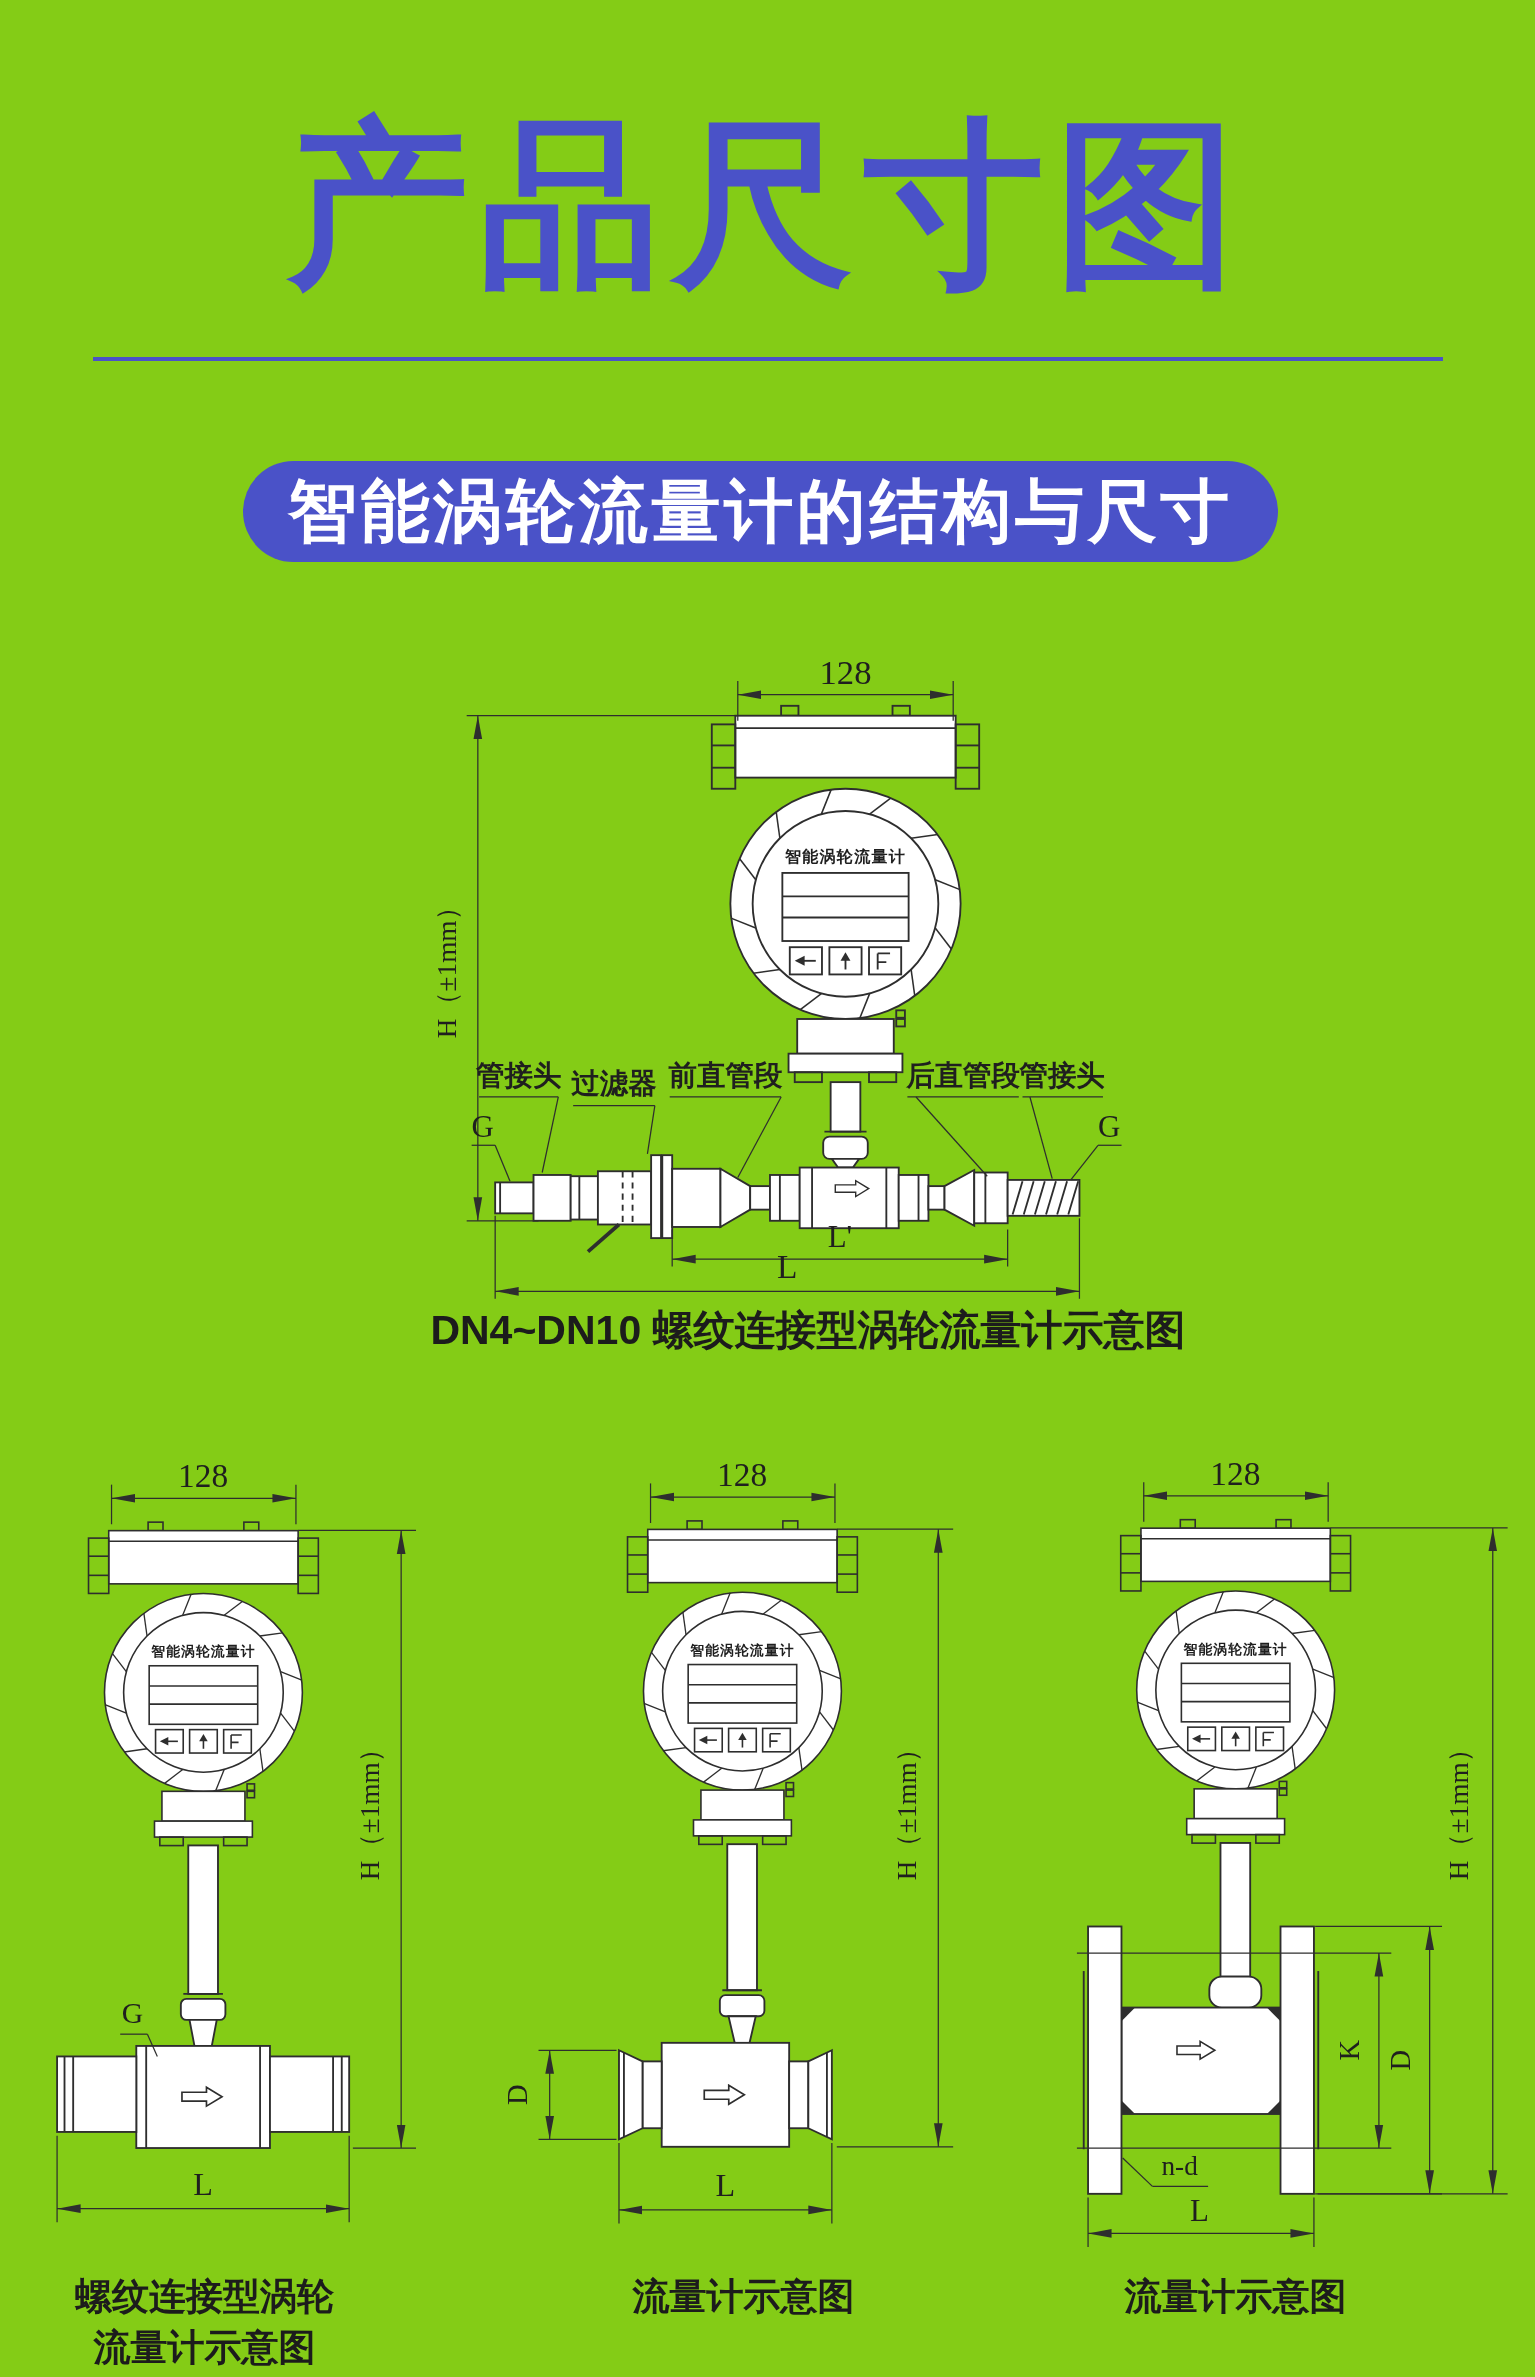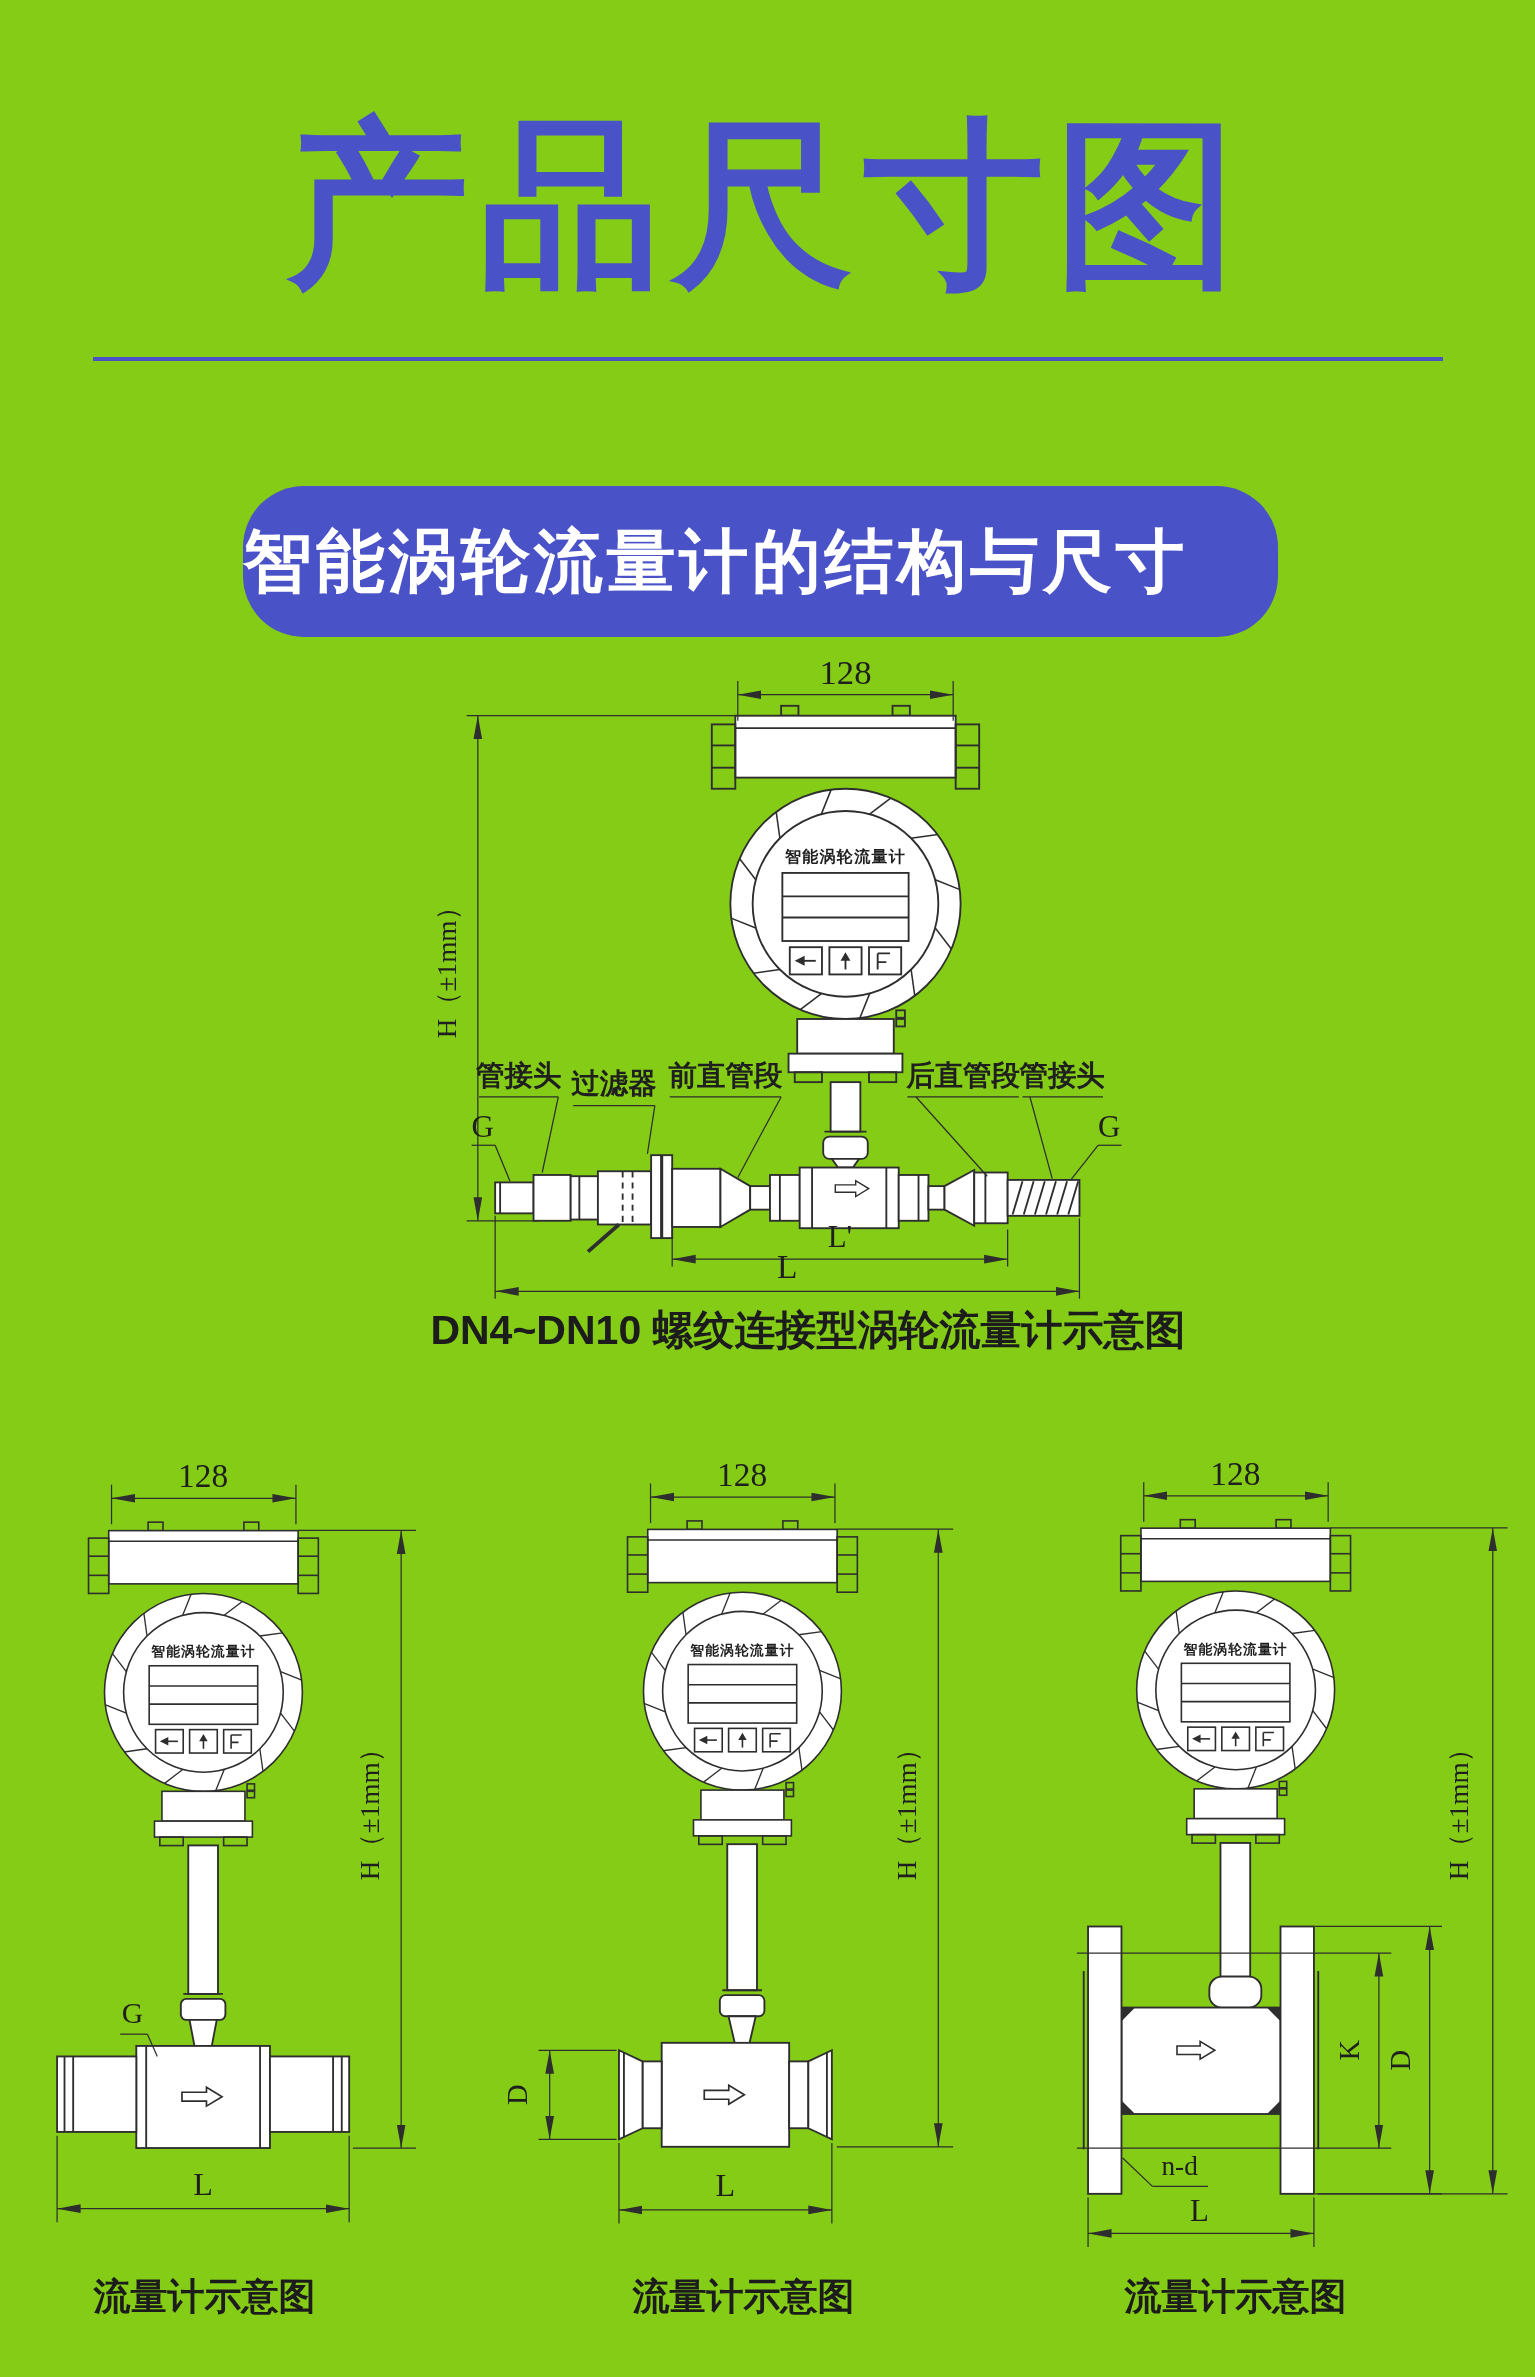--- a/index.html
+++ b/index.html
@@ -3,23 +3,23 @@
 <meta charset="utf-8">
 <style>
   html,body{margin:0;padding:0;background:#ffffff;}
   .page{position:relative;width:1535px;height:2377px;background:#84cc16;overflow:hidden;
         font-family:"Liberation Sans",sans-serif;}
   .page-title{position:absolute;top:105px;left:0;width:100%;text-align:center;
         font-size:181px;font-weight:900;letter-spacing:11px;color:var(--accent,#4a52c8);
         line-height:1.1;}
   .title-divider{position:absolute;top:357px;left:93px;width:1350px;height:4.3px;
         background:var(--accent,#4a52c8);}
-  .banner-pill{position:absolute;top:486px;left:243px;width:1035px;height:151px;
+  .banner-pill{position:absolute;top:461px;left:243px;width:1035px;height:101px;
         border-radius:61px;background:var(--accent,#4a52c8);display:flex;
-        align-items:center;}
+        align-items:center;justify-content:center;}
   .banner-pill span{color:#ffffff;font-size:69px;font-weight:700;letter-spacing:3.7px;}
   svg{position:absolute;left:0;}
   #top-svg{top:619px;}
   #bottom-svg{top:1424px;}
   .cad-text{font-family:"Liberation Serif","DejaVu Serif",serif;fill:#1f1f1f;}
   .cjk-label{font-family:"Liberation Serif","DejaVu Serif",serif;fill:#1f1f1f;font-weight:600;}
   .cap{position:absolute;text-align:center;font-weight:700;color:#1c1c1c;
        font-family:"Liberation Sans",sans-serif;}
   .cap-top{top:1303px;left:254px;width:1108px;font-size:41px;}
   .cap-bottom{font-size:37px;line-height:51px;}
@@ -356,20 +356,21 @@
       <g stroke="#2e2e2e" stroke-width="2" fill="none">
         <line x1="1758" y1="1250" x2="1758" y2="1330"></line>
         <line x1="2123" y1="1250" x2="2123" y2="1330"></line>
         <line x1="1758" y1="1308" x2="2123" y2="1308" marker-start="url(#da)" marker-end="url(#da)"></line>
         <text x="1938" y="1288" text-anchor="middle" font-size="50" class="cad-text" stroke="none">L</text>
       </g>
     </g>
   </svg>
 
   <div class="cap cap-bottom cap-b1">
+    <span class="cap-line">螺纹连接型涡轮</span>
     <span class="cap-line">流量计示意图</span>
   </div>
   <div class="cap cap-bottom cap-b2">
     <span class="cap-line">流量计示意图</span>
   </div>
   <div class="cap cap-bottom cap-b3">
     <span class="cap-line">流量计示意图</span>
   </div>
 
 </div>

